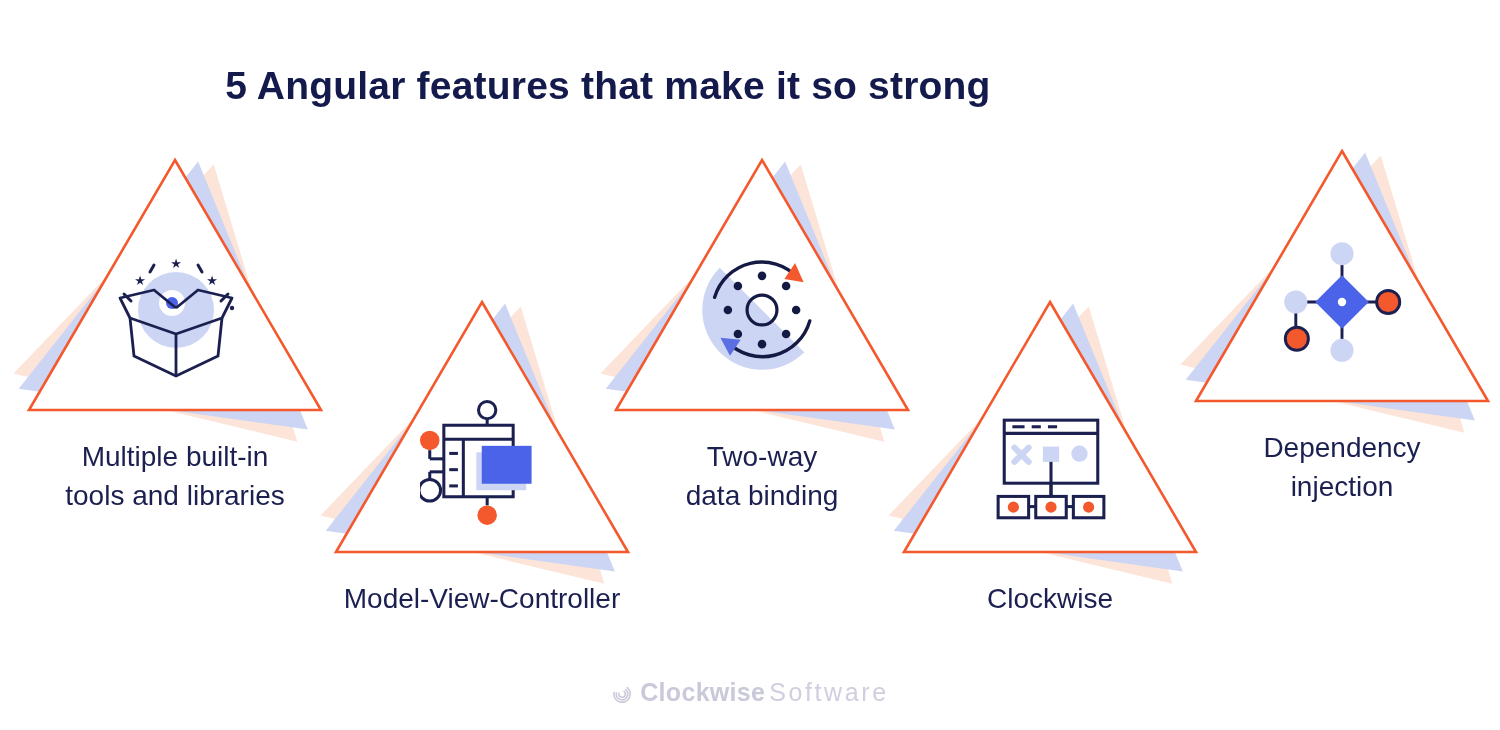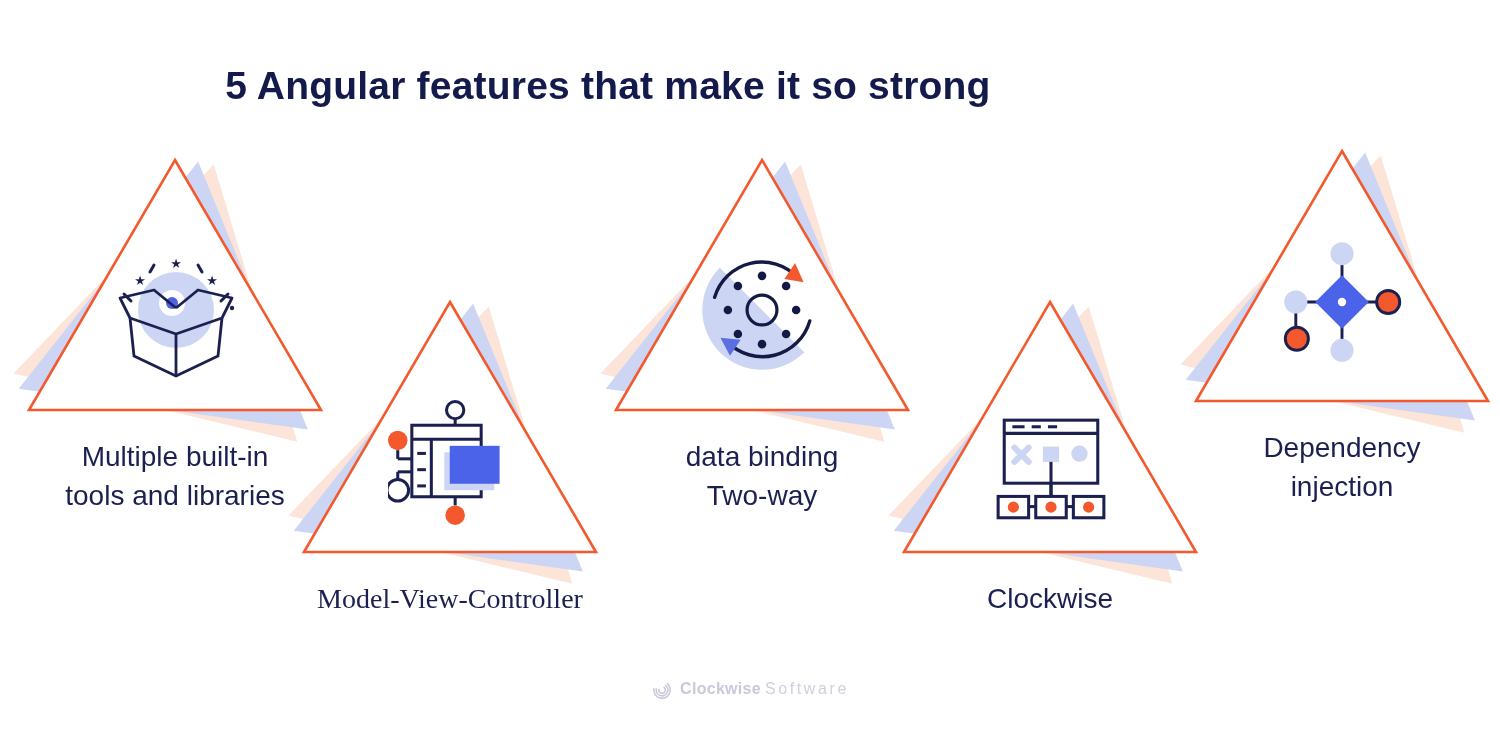--- a/index.html
+++ b/index.html
@@ -13,29 +13,29 @@
   }
   .card{position:absolute;width:300px;height:380px;}
   .card svg.tri{position:absolute;left:-20px;top:-10px;overflow:visible;}
   .card .icon{position:absolute;}
   .label{
     position:absolute;left:-32px;top:282px;width:364px;text-align:center;
     color:#1b2050;font-size:28px;line-height:1.38;font-weight:400;
   }
   .label span{display:block;}
   .card-1{left:25px;top:156px;}
-  .card-2{left:300px;top:298px;font-family:Liberation Serif, serif;}
+  .card-2{left:332px;top:298px;}
   .card-3{left:612px;top:156px;}
   .card-4{left:900px;top:298px;}
   .card-5{left:1192px;top:147px;}
   .footer{
     position:absolute;left:0;top:678px;width:1500px;display:flex;
     align-items:center;justify-content:center;gap:7px;
   }
-  .brand{font-size:16px;color:#c9c9da;}
+  .brand{font-size:25px;color:#c9c9da;}
   .brand b{font-weight:bold;letter-spacing:.3px;}
   .brand .lite{font-weight:normal;letter-spacing:2.6px;color:#cfcfdf;margin-left:4px;}
 </style>
 </head>
 <body>
 
 <div class="title">5 Angular features that make it so strong</div>
 
 <div class="card card-1">
   <svg class="tri" width="340" height="300" viewBox="-20 -10 340 300">
@@ -135,22 +135,22 @@
       <circle cx="92" cy="60" r="4"></circle>
       <circle cx="82.6" cy="82.6" r="4"></circle>
       <circle cx="60" cy="92" r="4"></circle>
       <circle cx="37.4" cy="82.6" r="4"></circle>
       <circle cx="28" cy="60" r="4"></circle>
       <circle cx="37.4" cy="37.4" r="4"></circle>
     </g>
     <circle cx="60" cy="60" r="14" fill="none" stroke="#151a45" stroke-width="3"></circle>
   </svg>
   <div class="label">
+    <span>Two-way</span>
     <span>data binding</span>
-    <span>Two-way</span>
   </div>
 </div>
 
 <div class="card card-4">
   <svg class="tri" width="340" height="300" viewBox="-20 -10 340 300">
     <polygon points="150,4 296,254 4,254" fill="#fce4d8" transform="rotate(13.5 150 170)"></polygon>
     <polygon points="150,4 296,254 4,254" fill="#ccd5f3" transform="rotate(8 150 170)"></polygon>
     <polygon points="150,4 296,254 4,254" fill="#ffffff" stroke="#f3592c" stroke-width="2.6"></polygon>
   </svg>
   <svg class="icon" style="left:90px;top:112px;" width="122" height="122" viewBox="0 0 120 120">

